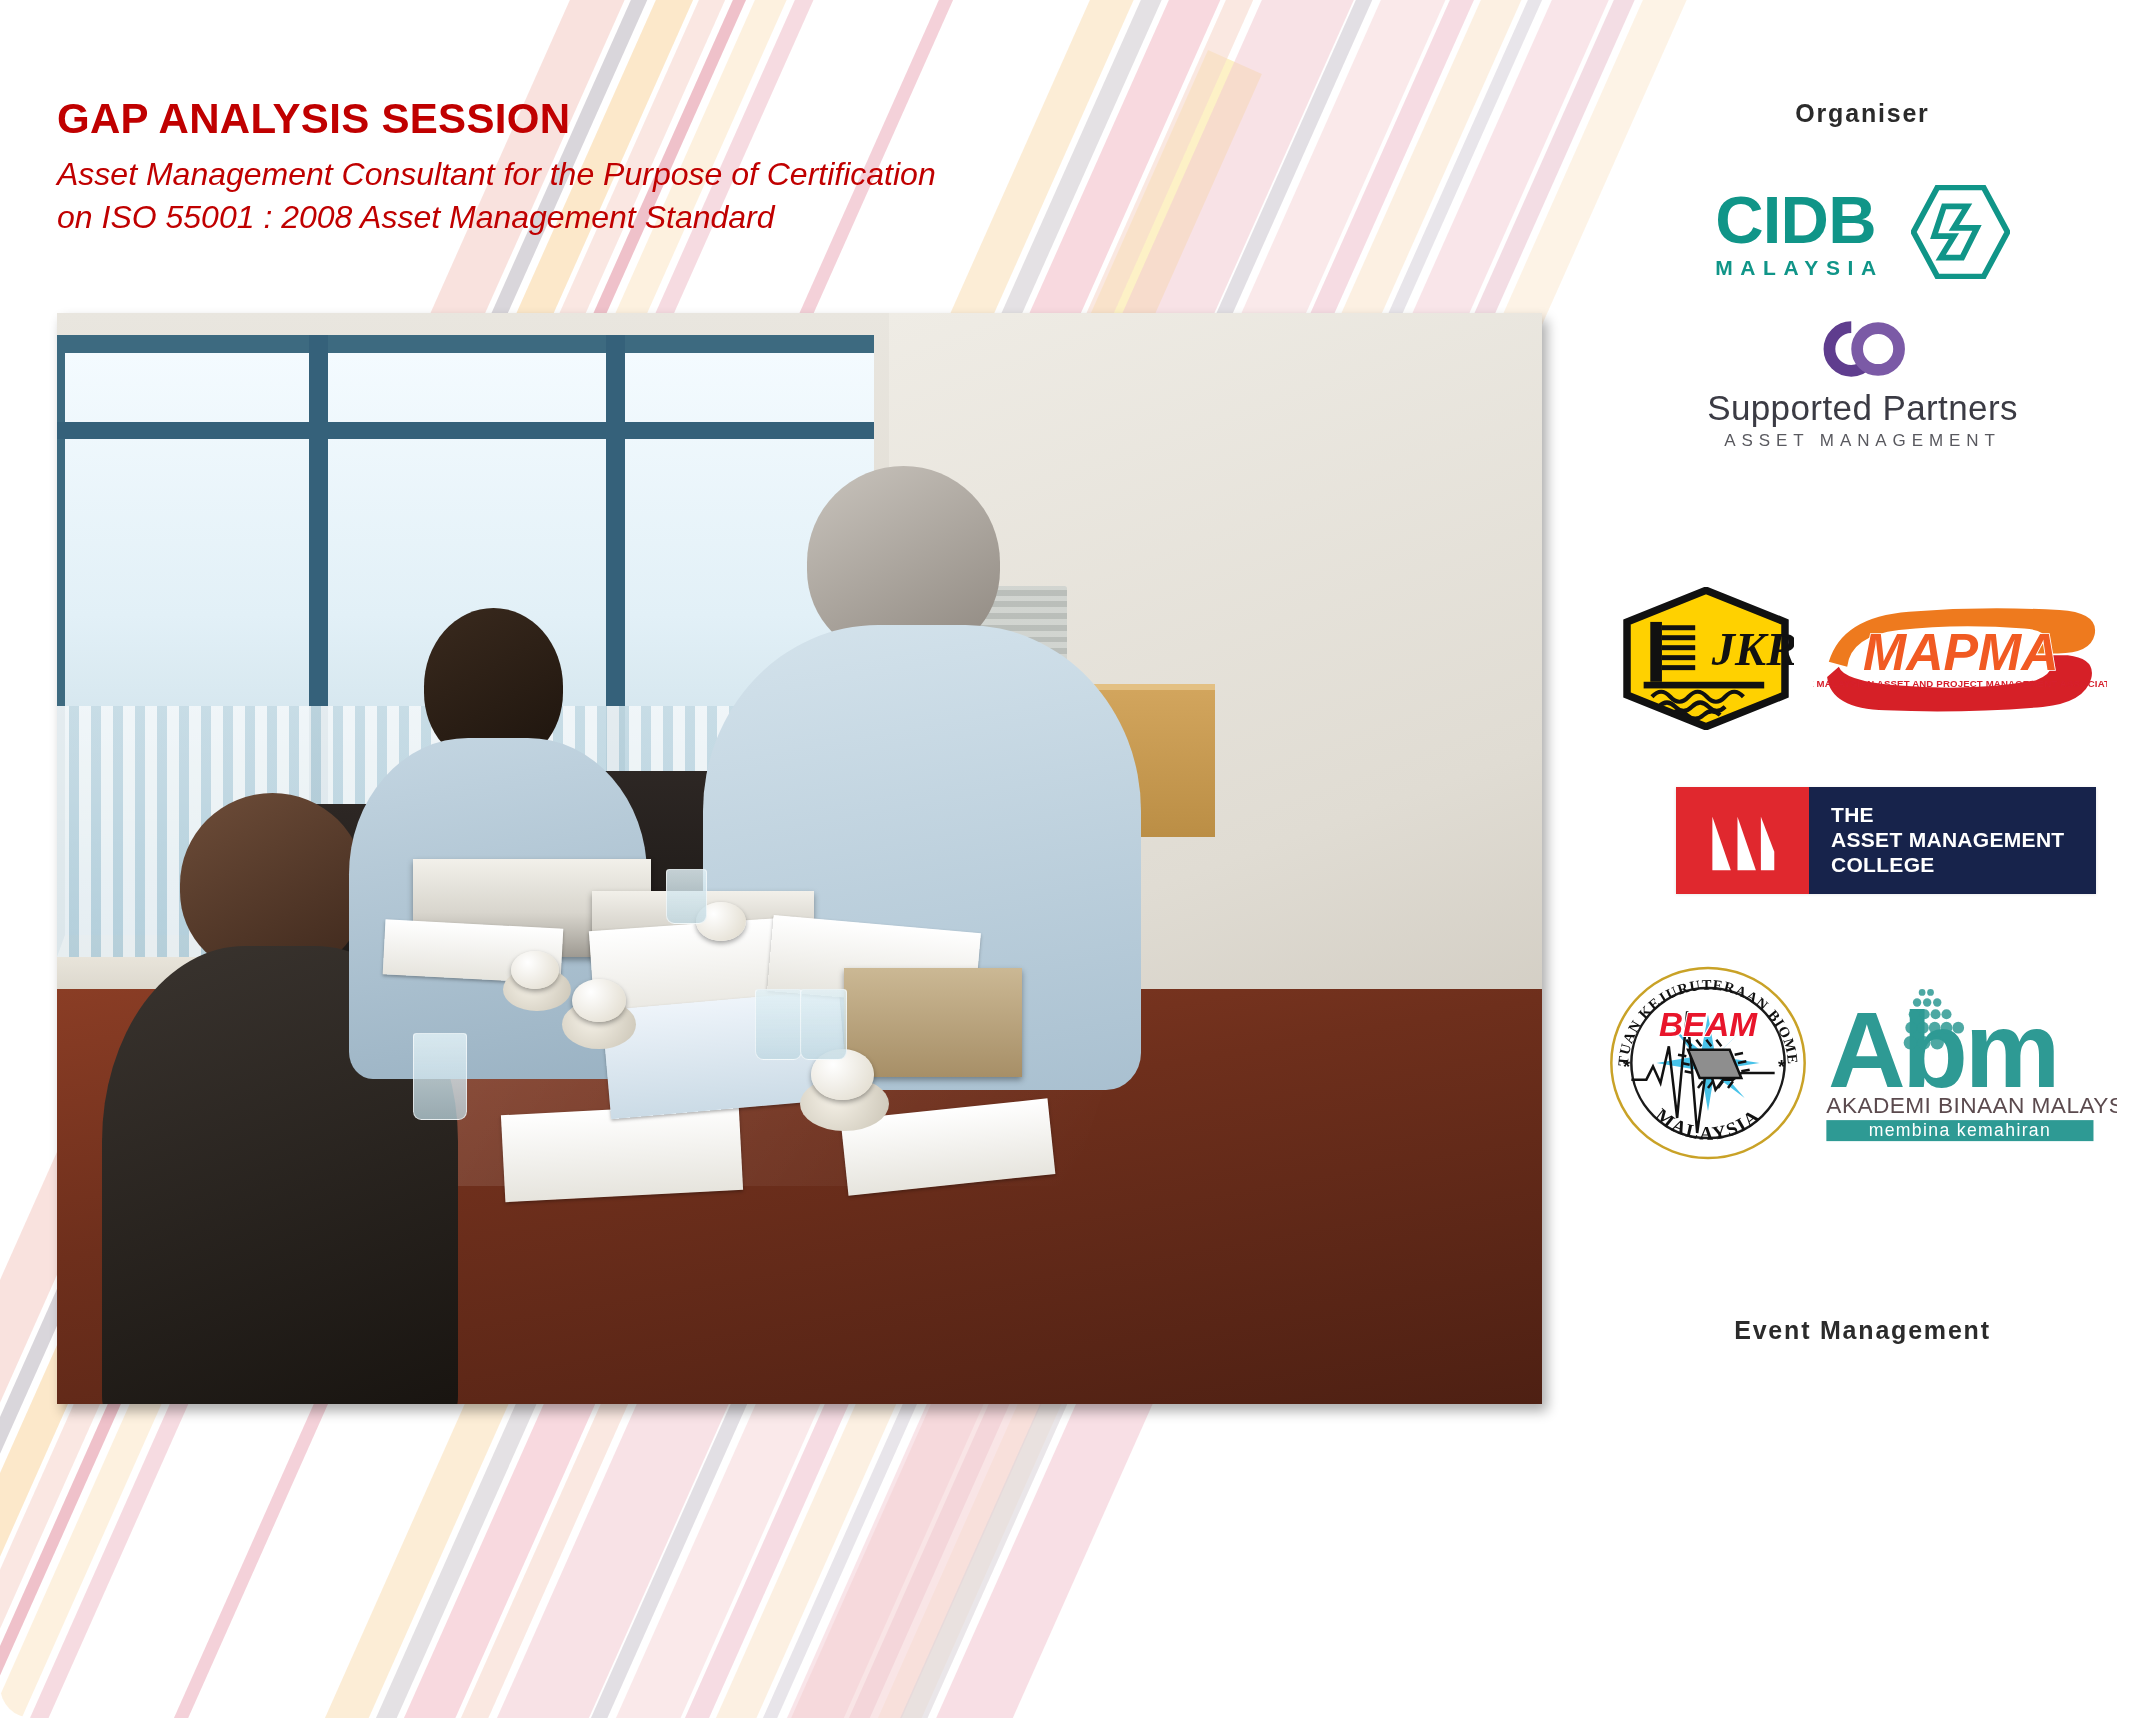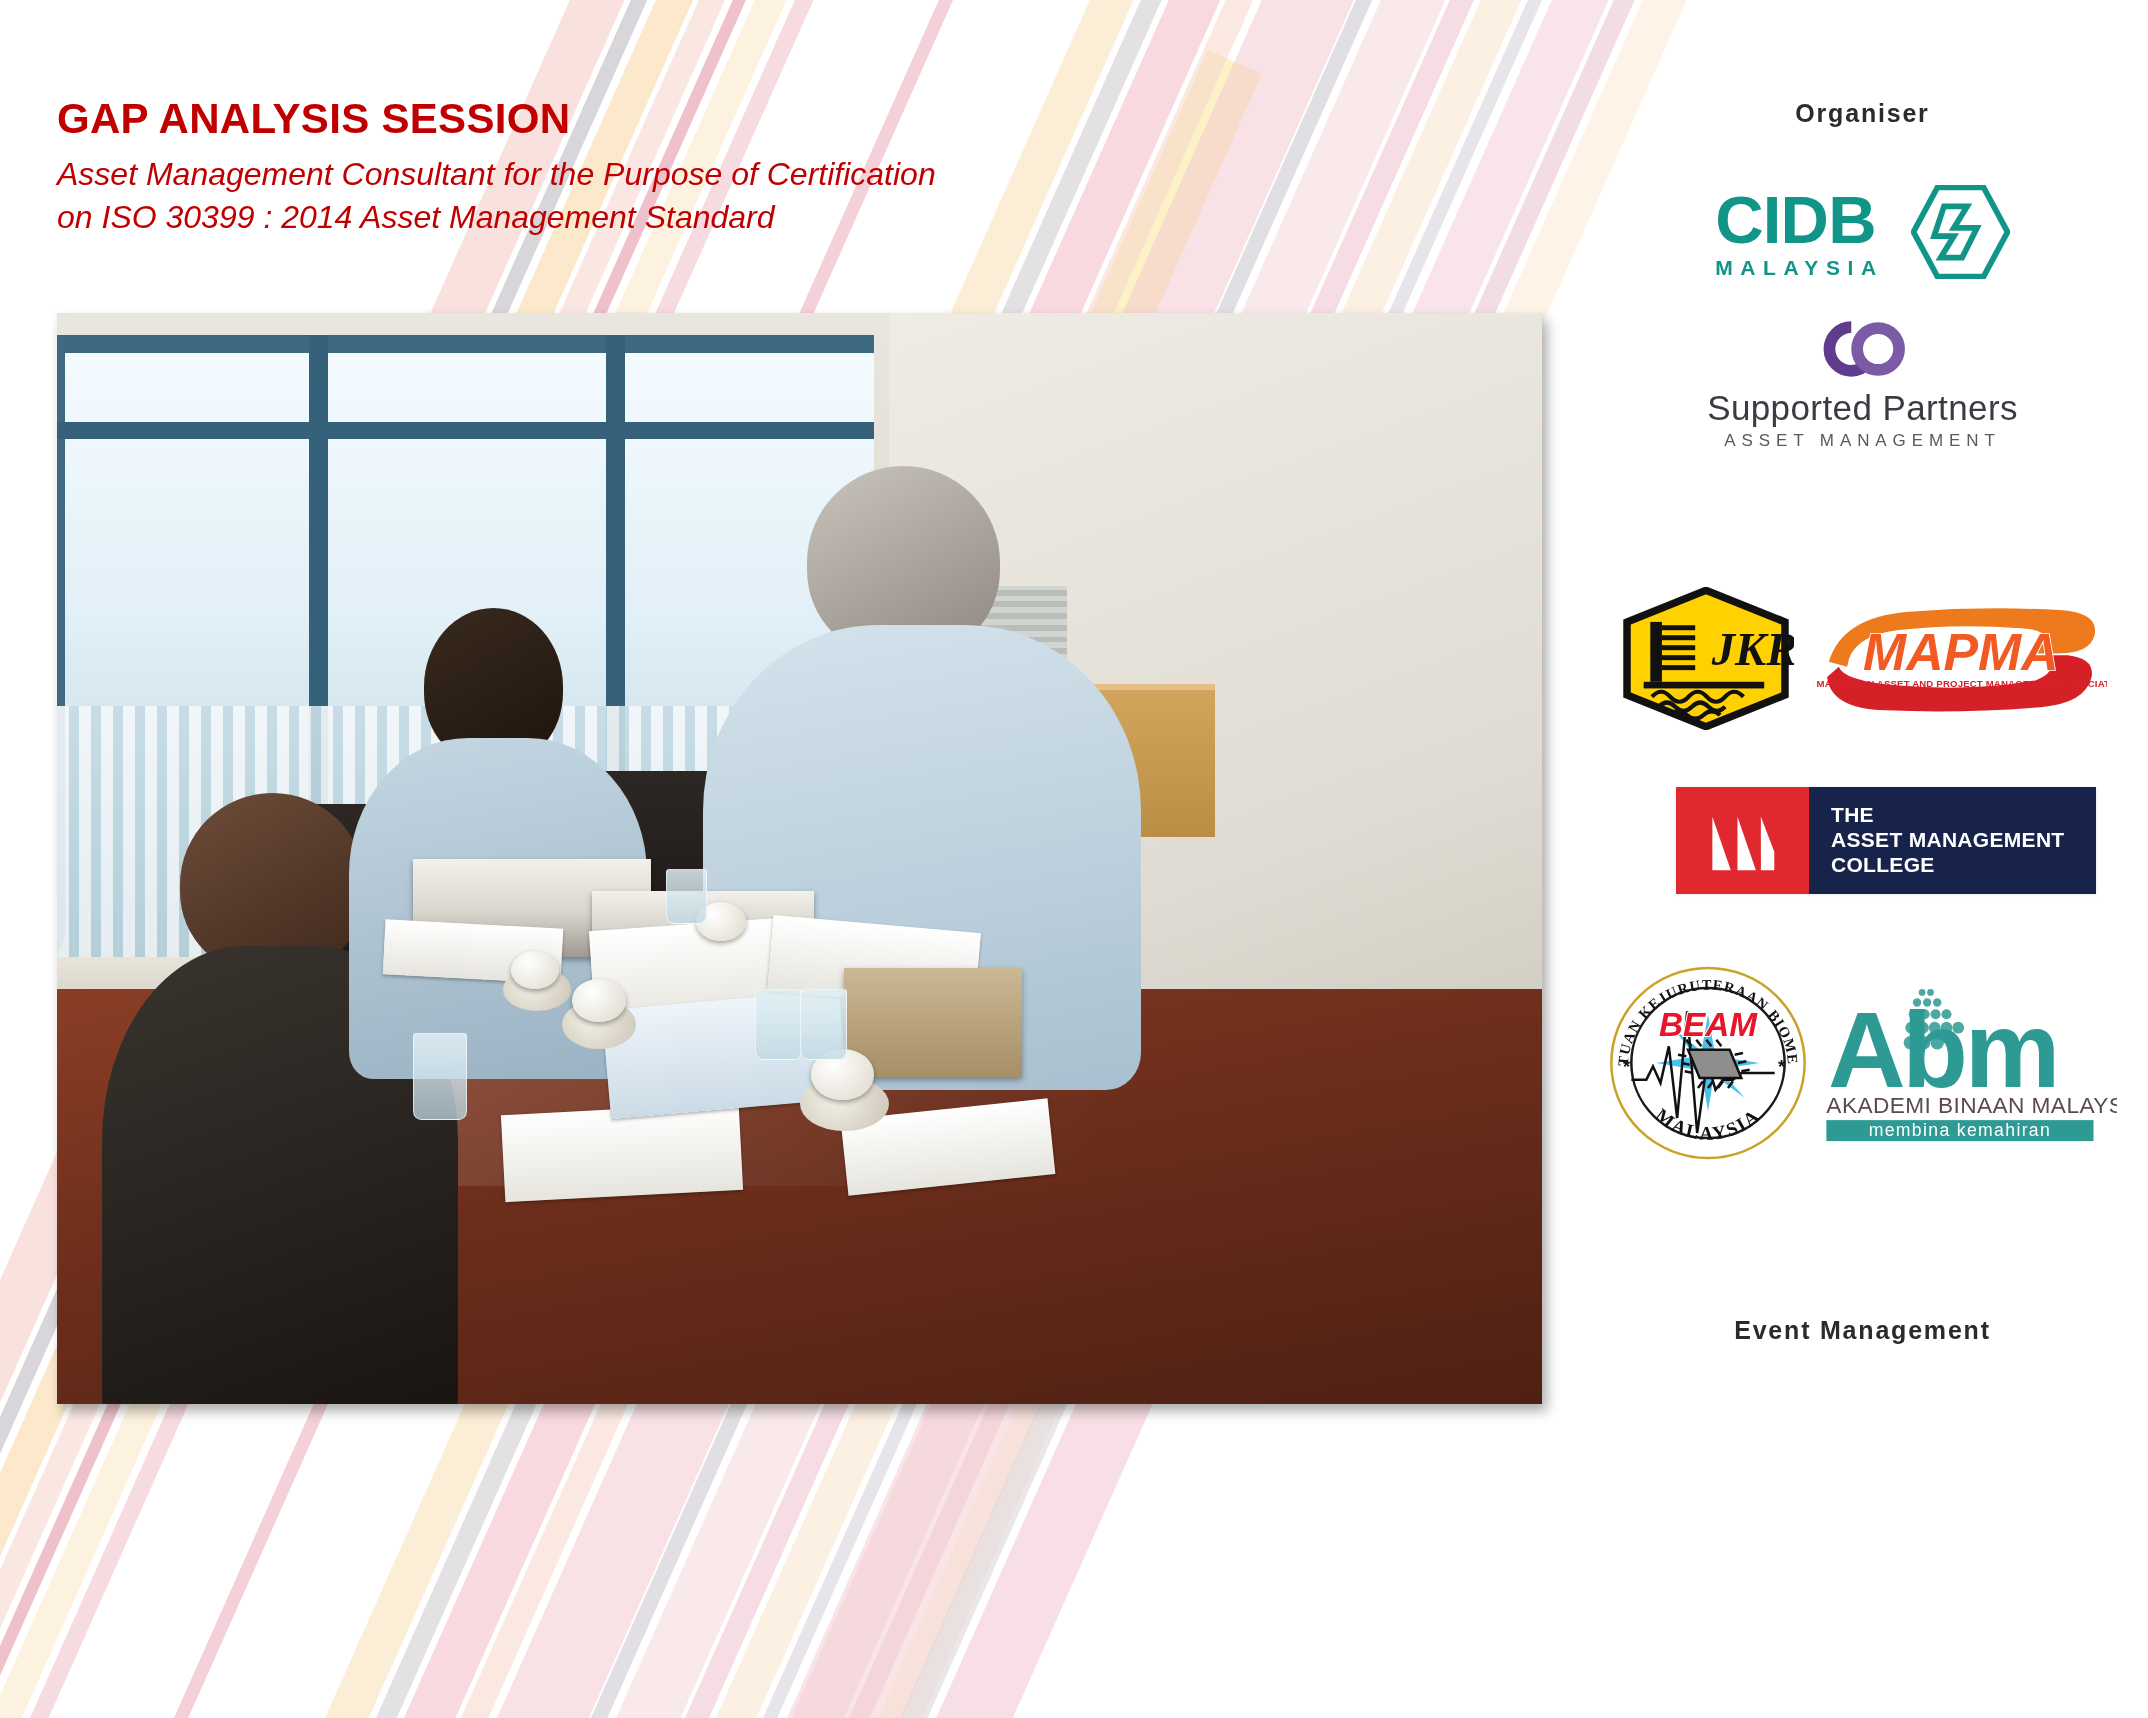--- a/index.html
+++ b/index.html
@@ -7,20 +7,21 @@
     width: 2148px; height: 1718px;
     background: #ffffff;
     font-family: "Liberation Sans", sans-serif;
     overflow: hidden;
   }
   #poster {
     position: relative;
     width: 2148px; height: 1718px;
     background: #ffffff;
     overflow: hidden;
+    border-radius: 32px;
   }
 
   
   .stripe-layer {
     position: absolute; inset: 0;
     overflow: hidden;
     pointer-events: none;
   }
   .stripe {
     position: absolute;
@@ -317,21 +318,21 @@
     <div class="stripe" style="left:1979px;  width:40px;  background:#FBE5C8; opacity:.45;"></div>
 
     <div class="stripe" style="left:1317px;  width:101px; background:#F4CFD2; opacity:.55; top:537px; height:2182px;"></div>
     <div class="stripe" style="left:1426px;  width:25px;  background:#DCD6DA; opacity:.6;  top:537px; height:2182px;"></div>
     <div class="stripe" style="left:1462px;  width:70px;  background:#F1BFCB; opacity:.5;  top:537px; height:2182px;"></div>
   </div>
 
   <div class="title-block">
     <div class="main-title">GAP ANALYSIS SESSION</div>
     <div class="subtitle">Asset Management Consultant for the Purpose of Certification</div>
-    <div class="subtitle" style="margin-top:1.7px">on ISO 30399 : 2014 Asset Management Standard</div>
+    <div class="subtitle" style="margin-top:1.7px">on ISO 55001 : 2008 Asset Management Standard</div>
   </div>
 
   <div class="photo-frame">
     <div class="photo-canvas">
 
       <div class="ph-wall"></div>
       <div class="ph-wall-right"></div>
 
       <div class="ph-window"></div>
       <div class="ph-mullion" style="left:17%;"></div>

